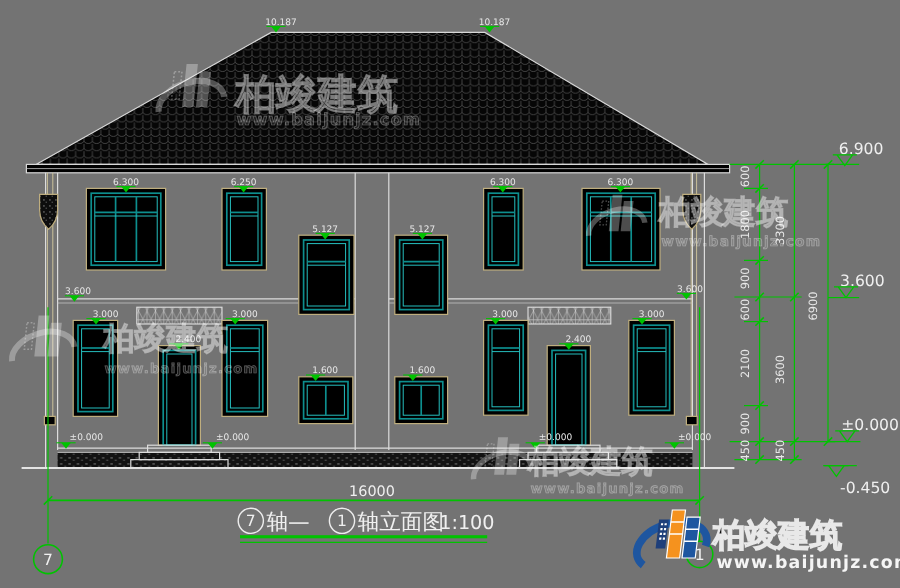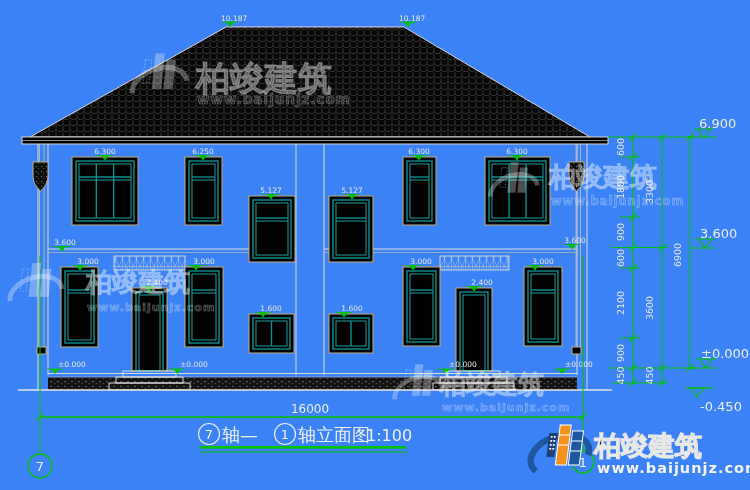--- a/index.html
+++ b/index.html
@@ -1,16 +1,16 @@
 <!DOCTYPE html>
 <html><head>
 <meta charset="utf-8">
 <style>
   html,body{margin:0;padding:0;background:#000;}
-  .stage{position:relative;width:750px;height:490px;background:#3b82f6;overflow:hidden;}
+  .stage{position:relative;width:750px;height:490px;background:#737373;overflow:hidden;}
   svg{display:block;}
   .t{font-family:"DejaVu Sans","Liberation Sans",sans-serif;}
   .lbl{fill:#e8e8e8;font-size:7.5px;}
   .lblb{fill:#efefef;font-size:13px;}
   .dimt{fill:#e8e8e8;font-size:9.5px;}
   .dim16{fill:#efefef;font-size:12px;}
   .ttl{fill:#f0f0f0;font-size:18px;}
   .ttls{fill:#f0f0f0;font-size:16px;}
   .axnum{fill:#f0f0f0;font-size:13px;}
   .wline{stroke:#dcdcdc;stroke-width:1;fill:none;}

